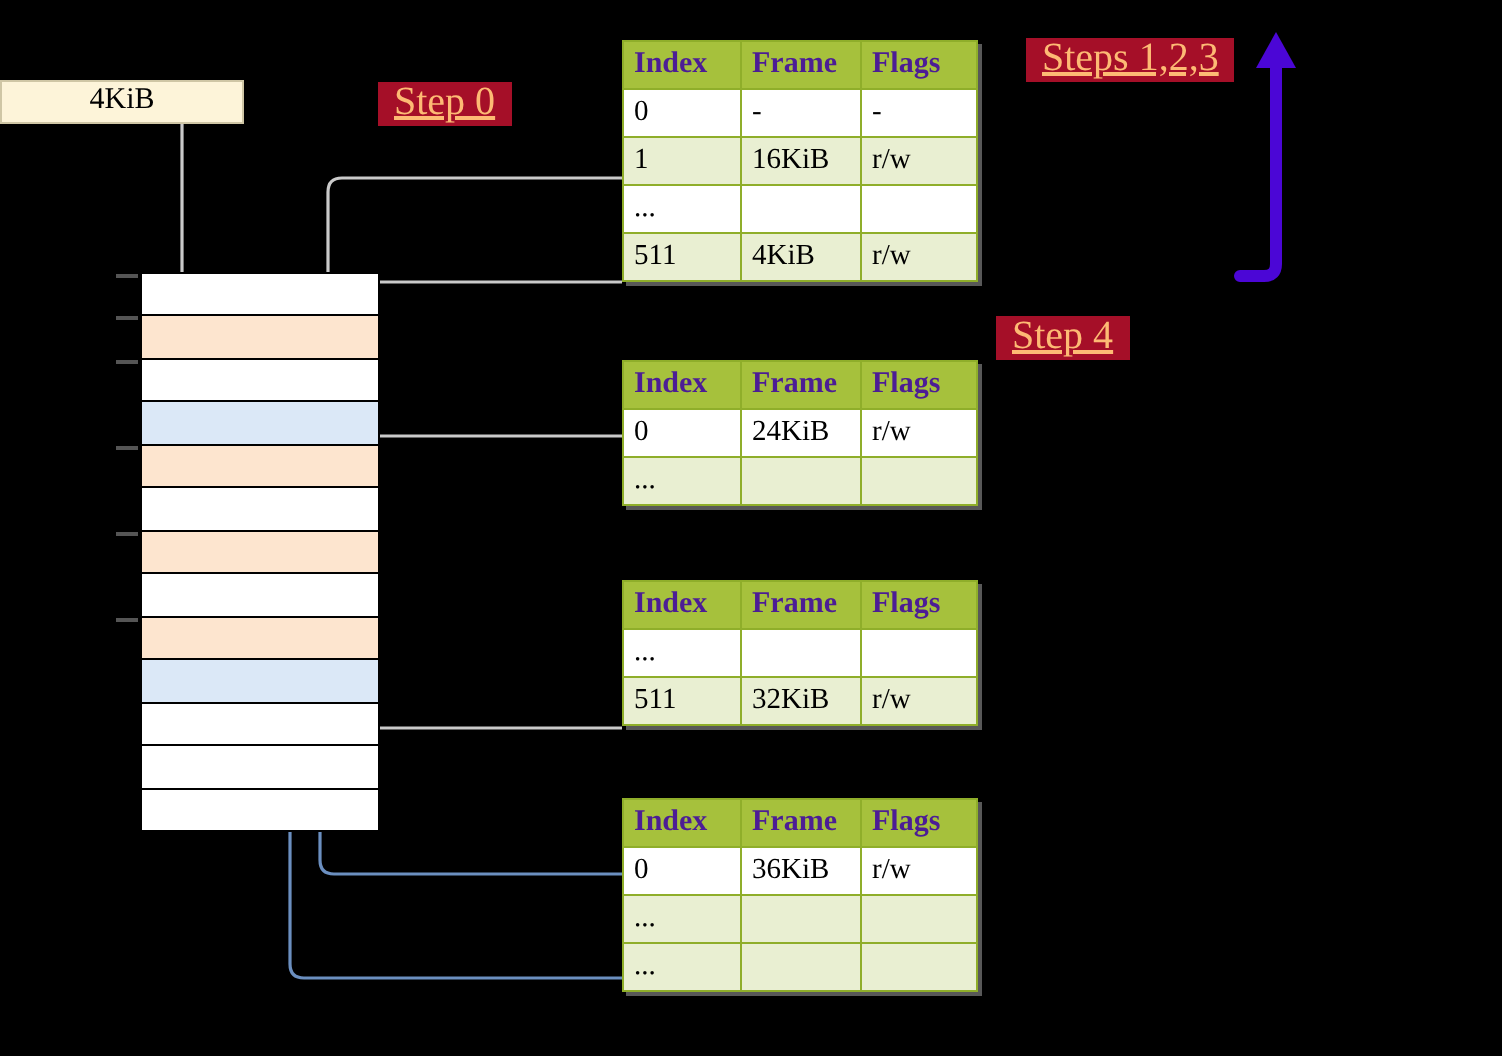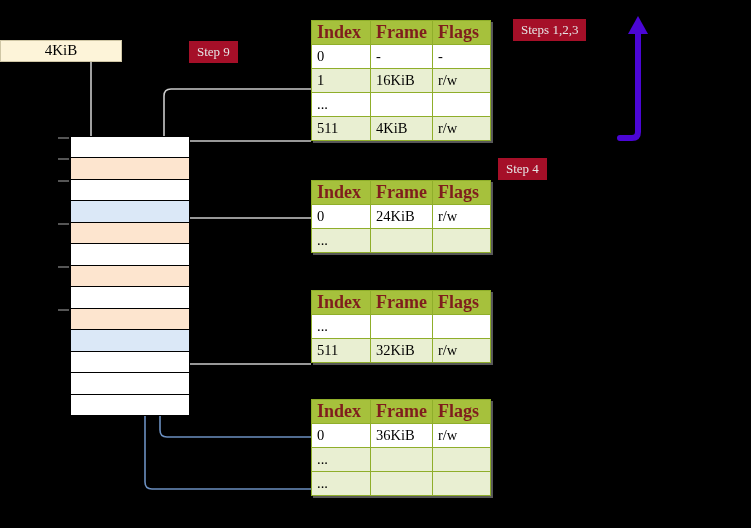--- a/index.html
+++ b/index.html
@@ -30,40 +30,41 @@
     font-size: 14.5px;
     line-height: 19px;
     height: 19px;
     text-align: left;
     color: #000000;
     font-family: "Liberation Serif", "DejaVu Serif", serif;
     white-space: nowrap;
   }
   .pt th {
     background: #a6c13c;
-    color: #7f1d1d;
+    color: #4c1d95;
     font-weight: bold;
-    font-size: 18px;
+    font-size: 15px;
   }
   .pt td.c0 { width: 48px; }
   .pt td.c1 { width: 49px; }
   .pt td.c2 { width: 47px; }
   .pt tr.alt td { background: #e9efd2; }
   .pt tr.plain td { background: #ffffff; }
   .pt td.hl { background: #fbf9a4; }
 
   
   .badge {
     position: absolute;
-    color: #e5e5e5;
-    font-size: 13px;
+    color: #fdba74;
+    font-size: 20px;
     line-height: 17px;
     padding: 2px 8px 3px 8px;
     white-space: nowrap;
     font-family: "Liberation Serif", "DejaVu Serif", serif;
+    text-decoration: underline;
   }
   .badge.red { background: #a50f28; }
   .badge.violet { background: #6f10f0; }
 
   
   .memlabel {
     position: absolute;
     background: #fdf4d9;
     border: 1px solid #cfc6a5;
     color: #000000;
@@ -178,21 +179,21 @@
       <div class="memrow" style="top: 257.538px; height: 21.4615px;"></div>
       <div class="memtick" style="top: 0px;"></div>
       <div class="memtick" style="top: 21.4615px;"></div>
       <div class="memtick" style="top: 42.9231px;"></div>
       <div class="memtick" style="top: 85.8462px;"></div>
       <div class="memtick" style="top: 128.769px;"></div>
       <div class="memtick" style="top: 171.692px;"></div>
     </div>
 
   <div class="badge red" style="left:189px; top:41px;">
-    <span>Step 9</span>
+    <span>Step 0</span>
   </div>
   <div class="badge red" style="left:513px; top:19px;">
     <span>Steps 1,2,3</span>
   </div>
   <div class="badge red" style="left:498px; top:158px;">
     <span>Step 4</span>
   </div>
 
   <div id="tables-host">
       <table class="pt" style="left: 311px; top: 20px;">

